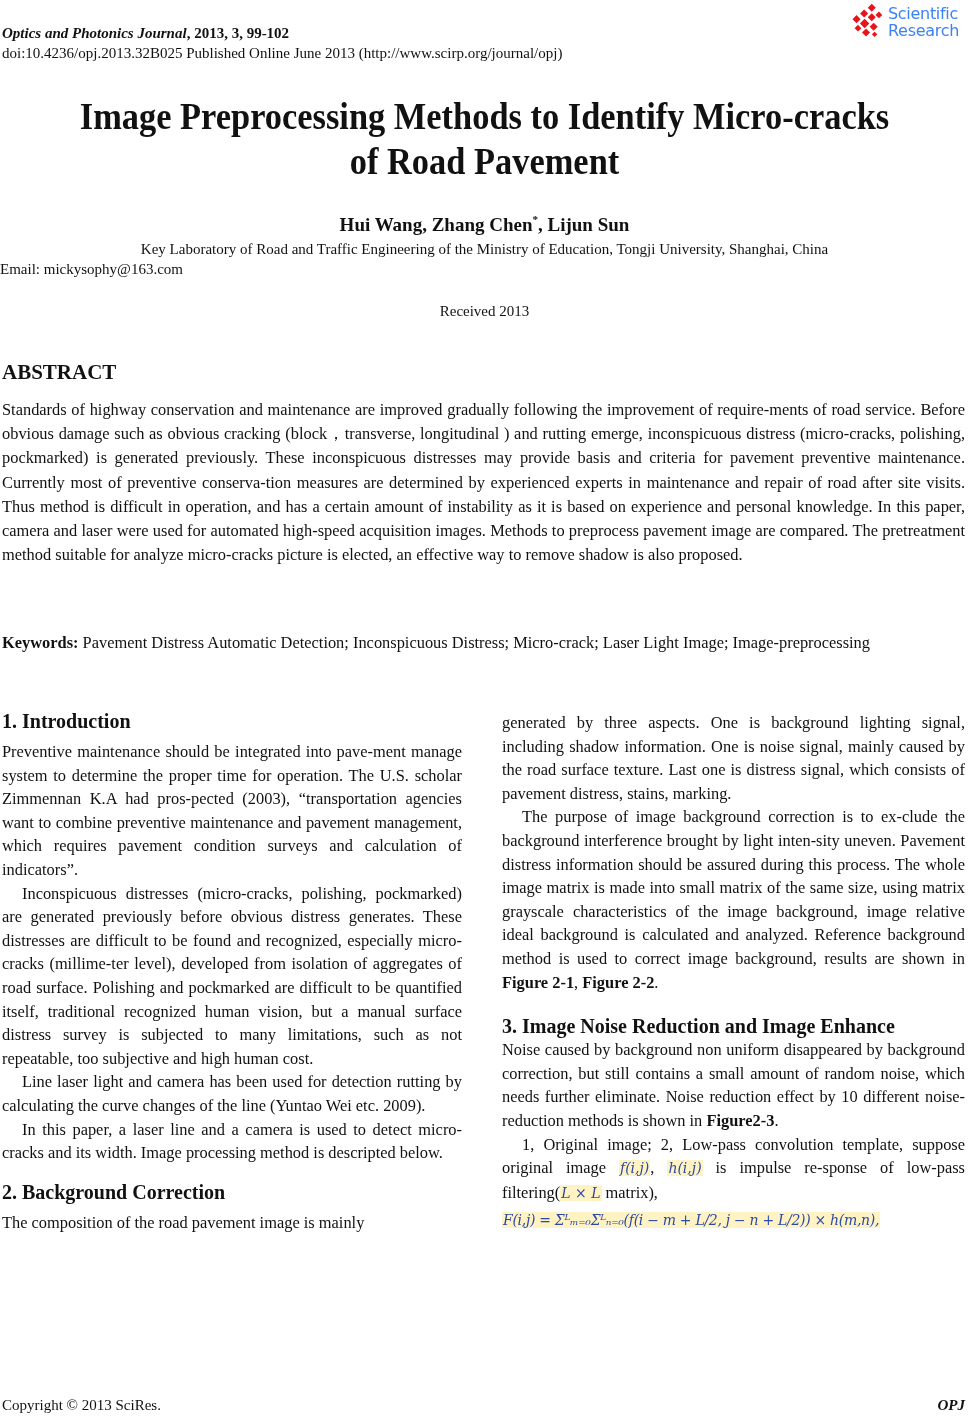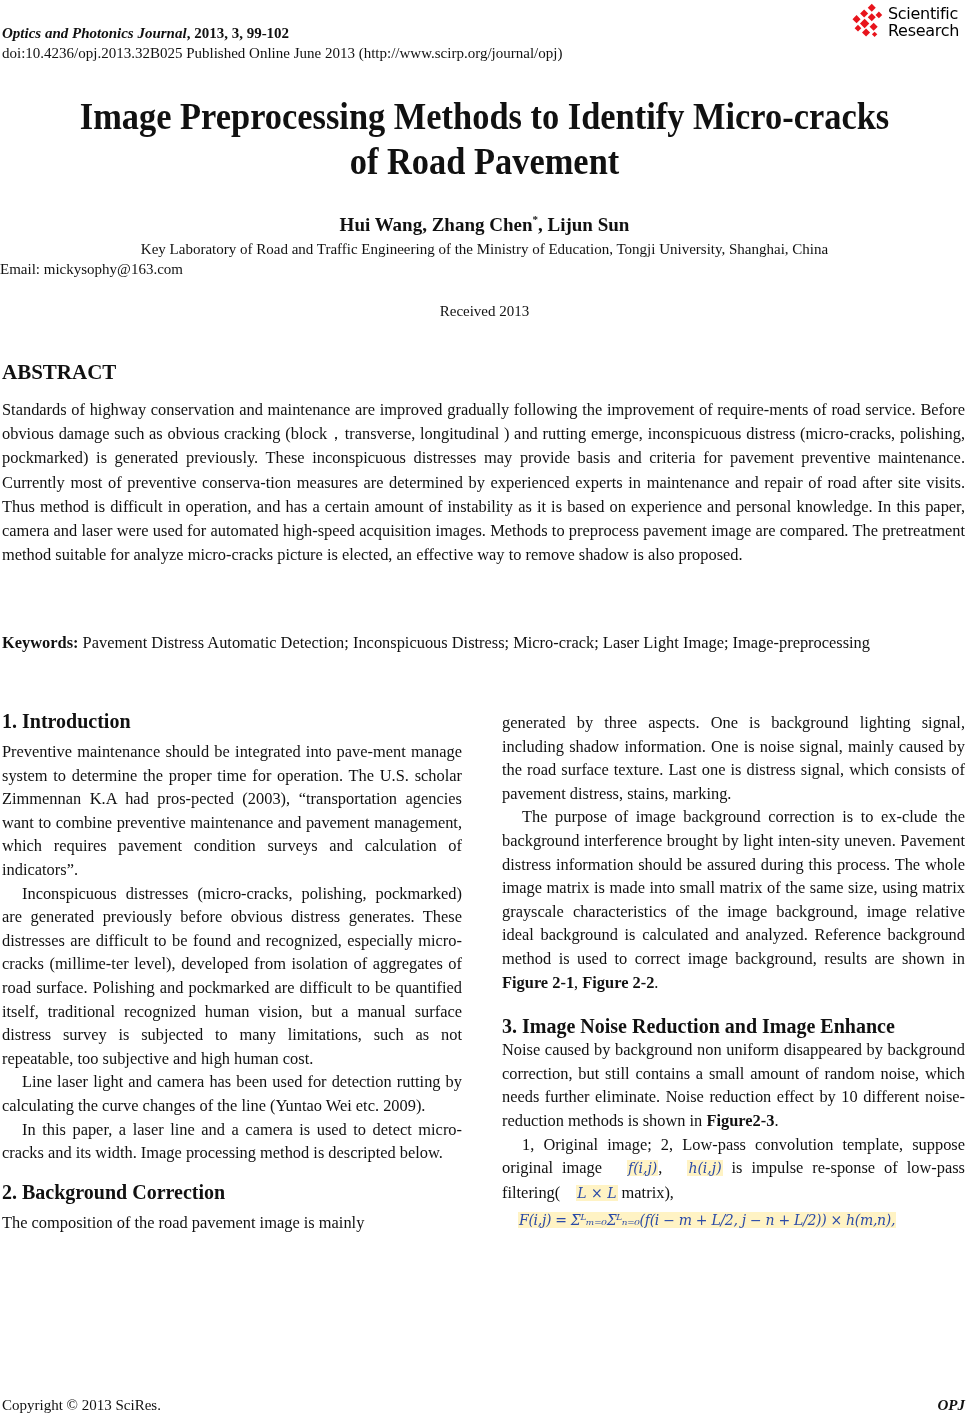--- a/index.html
+++ b/index.html
@@ -4,21 +4,21 @@
 <style>
   * { margin: 0; padding: 0; box-sizing: border-box; }
   html, body { width: 969px; height: 1417px; background: #ffffff; overflow: hidden; }
   body { position: relative; font-family: "Liberation Serif", serif; color: #111; }
 
   .header { position: absolute; left: 2px; top: 2px; font-size: 15px; line-height: 20px; margin-top: 21px; }
   .header .journal { font-weight: bold; }
   .header .journal i { font-style: italic; }
   .logo { position: absolute; left: 848px; top: 2px; width: 120px; height: 40px; display: flex; align-items: center; }
   .logo svg { width: 38px; height: 38px; flex: none; }
-  .logo .logo-text { font-family: "DejaVu Sans", sans-serif; font-size: 16px; line-height: 17px; color: #000000; margin-left: 2px; letter-spacing: -0.3px; }
+  .logo .logo-text { font-family: "DejaVu Sans", sans-serif; font-size: 16px; line-height: 17px; color: #3b82f6; margin-left: 2px; letter-spacing: -0.3px; }
 
   .title { position: absolute; left: 0; top: 94px; width: 969px; text-align: center; font-weight: bold; font-size: 37px; line-height: 45px; transform: scaleX(0.93); transform-origin: center top; }
 
   .authors { position: absolute; left: 0; top: 214px; width: 969px; text-align: center; font-weight: bold; font-size: 19px; line-height: 22px; }
   .authors sup { font-size: 11px; vertical-align: top; line-height: 11px; }
   .affil { position: absolute; left: 0; top: 239px; width: 969px; text-align: center; font-size: 15px; line-height: 20px; }
   .email { position: absolute; left: 0; top: 259px; width: 969px; text-align: left; font-size: 15px; line-height: 20px; }
   .received { position: absolute; left: 0; top: 301px; width: 969px; text-align: center; font-size: 15px; line-height: 20px; }
 
   .abs-head { position: absolute; left: 2px; top: 360px; font-weight: bold; font-size: 21px; line-height: 24px; }
@@ -30,21 +30,21 @@
   .col { position: absolute; font-size: 16.4px; line-height: 23.6px; text-align: justify; }
   .col-left { left: 2px; top: 708px; width: 460px; }
   .col-right { left: 502px; top: 711px; width: 463px; }
   .col p { margin: 0; }
   .col p.ind { text-indent: 20px; }
   .sec-head { font-weight: bold; font-size: 20px; line-height: 26px; }
   .sec-head.h1 { margin-bottom: 6px; }
   .sec-head.h2 { margin-top: 14px; margin-bottom: 6px; }
   .sec-head.h3 { margin-top: 20px; margin-bottom: 0; padding-left: 24px; text-indent: -24px; line-height: 24px; }
   .fig-ref { font-weight: bold; }
-  .math { color: #2a4aa8; font-style: italic; font-family: "DejaVu Serif", serif; font-size: 14px; background: linear-gradient(#fff3c4, #fff3c4); padding: 0 1px; margin-left: 16px; }
+  .math { color: #2a4aa8; font-style: italic; font-family: "DejaVu Serif", serif; font-size: 14px; background: linear-gradient(#fff3c4, #fff3c4); padding: 0 1px; }
   .formula { margin-top: 4px; font-size: 14px; white-space: nowrap; letter-spacing: -0.3px; }
 
   .footer-left { position: absolute; left: 2px; top: 1396px; font-size: 15px; line-height: 18px; }
   .footer-right { position: absolute; right: 4px; top: 1396px; font-size: 15px; line-height: 18px; font-weight: bold; font-style: italic; }
 </style>
 </head>
 <body>
 
 <div class="header">
   <div><span class="journal"><i>Optics and Photonics Journal</i><span>, 2013, 3, 99-102</span></span></div>

